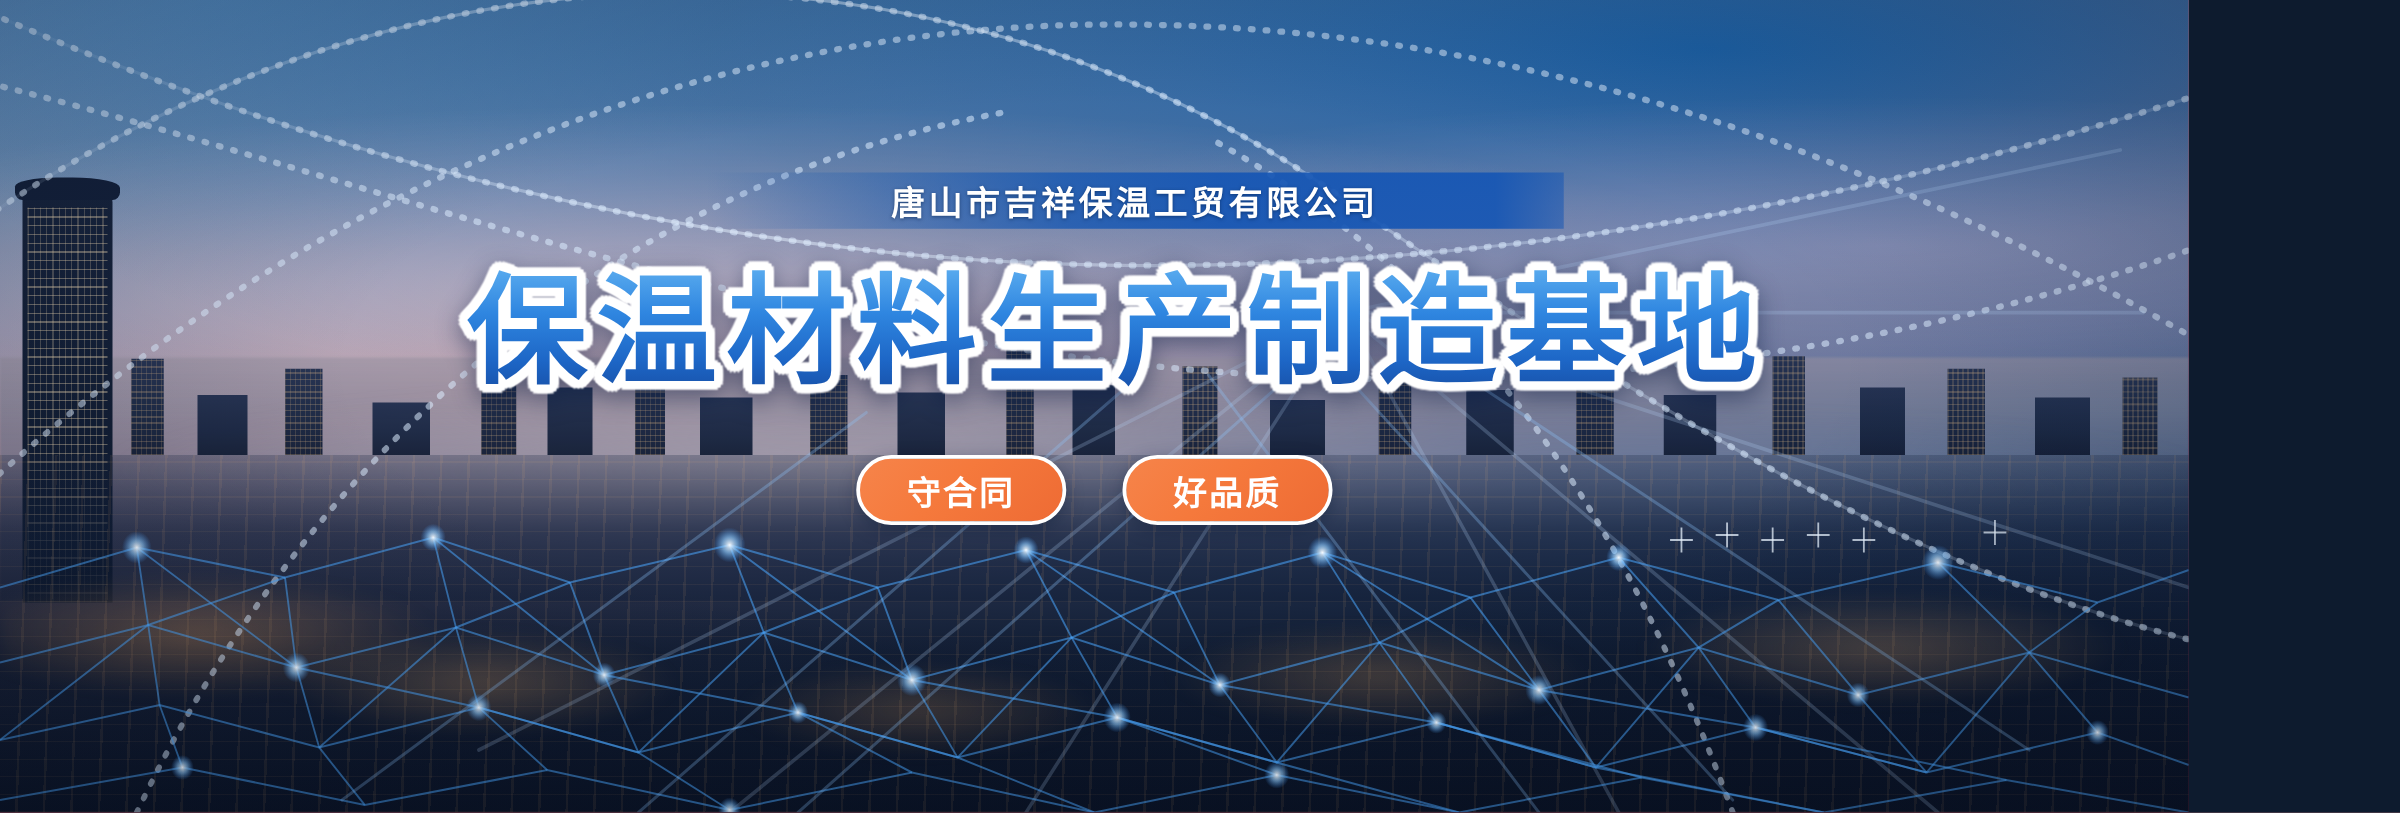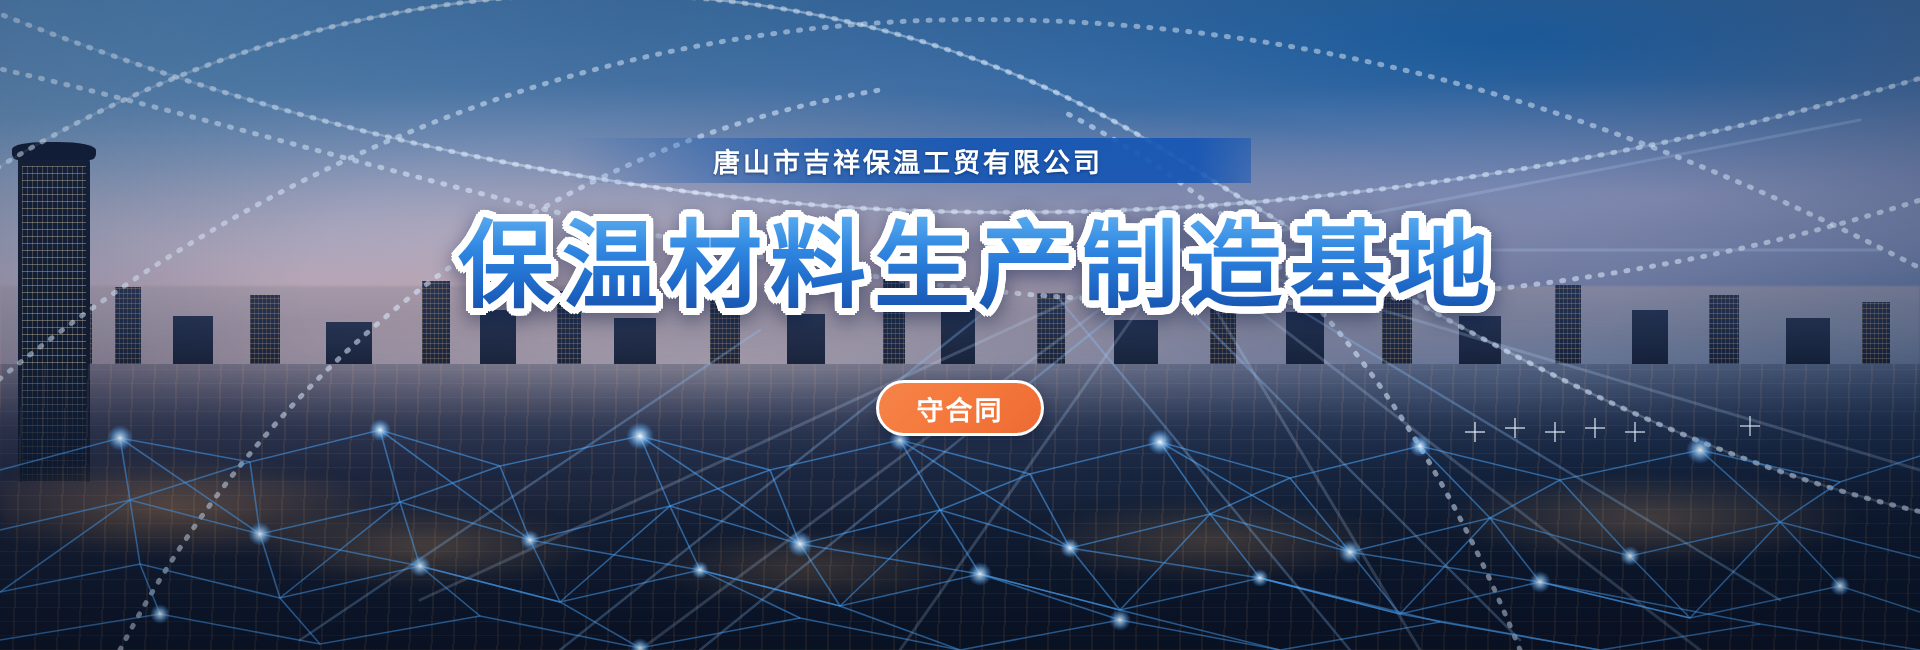--- a/index.html
+++ b/index.html
@@ -5,21 +5,21 @@
 <style>
   * { margin:0; padding:0; box-sizing:border-box; }
   html,body { background:#0d1b2e; }
   body {
     font-family:"Liberation Sans","DejaVu Sans",sans-serif;
   }
 
   
   .banner{
     position:relative;
-    width:1920px;
+    width:1751px;
     height:650px;
     overflow:hidden;
     background:#b91c1c;
   }
 
   
   
   .sky{
     position:absolute; inset:0;
     background:
@@ -176,21 +176,21 @@
       drop-shadow(0 3px 0 #fff) drop-shadow(0 -3px 0 #fff)
       drop-shadow(2px 2px 0 #fff) drop-shadow(-2px 2px 0 #fff)
       drop-shadow(2px -2px 0 #fff) drop-shadow(-2px -2px 0 #fff)
       drop-shadow(0 6px 10px rgba(0,20,60,.45));
     padding-left: 36px;
   }
 
   
   .pill-row{
     position:absolute;
-    left:0; right:0; top:380px;
+    left:0; right:0; top:364px;
     display:flex; justify-content:center; gap:45px;
   }
   .pill{
     width:168px; height:56px;
     border-radius:28px;
     border:3px solid #ffffff;
     background:linear-gradient(135deg,#f6844a 0%,#f5793c 45%,#ee6b34 100%);
     color:#ffffff;
     font-size:27px;
     font-weight:700;
@@ -389,15 +389,18 @@
   <div class="name-strip">
     <span class="company-name">唐山市吉祥保温工贸有限公司</span>
   </div>
 
   <h1 class="headline">保温材料生产制造基地</h1>
 
   <div class="pill-row">
     <div class="pill">
       <span>守合同</span>
     </div>
+    <div class="pill">
+      <span>好品质</span>
+    </div>
   </div>
 
 </div>
 
 </body></html>

